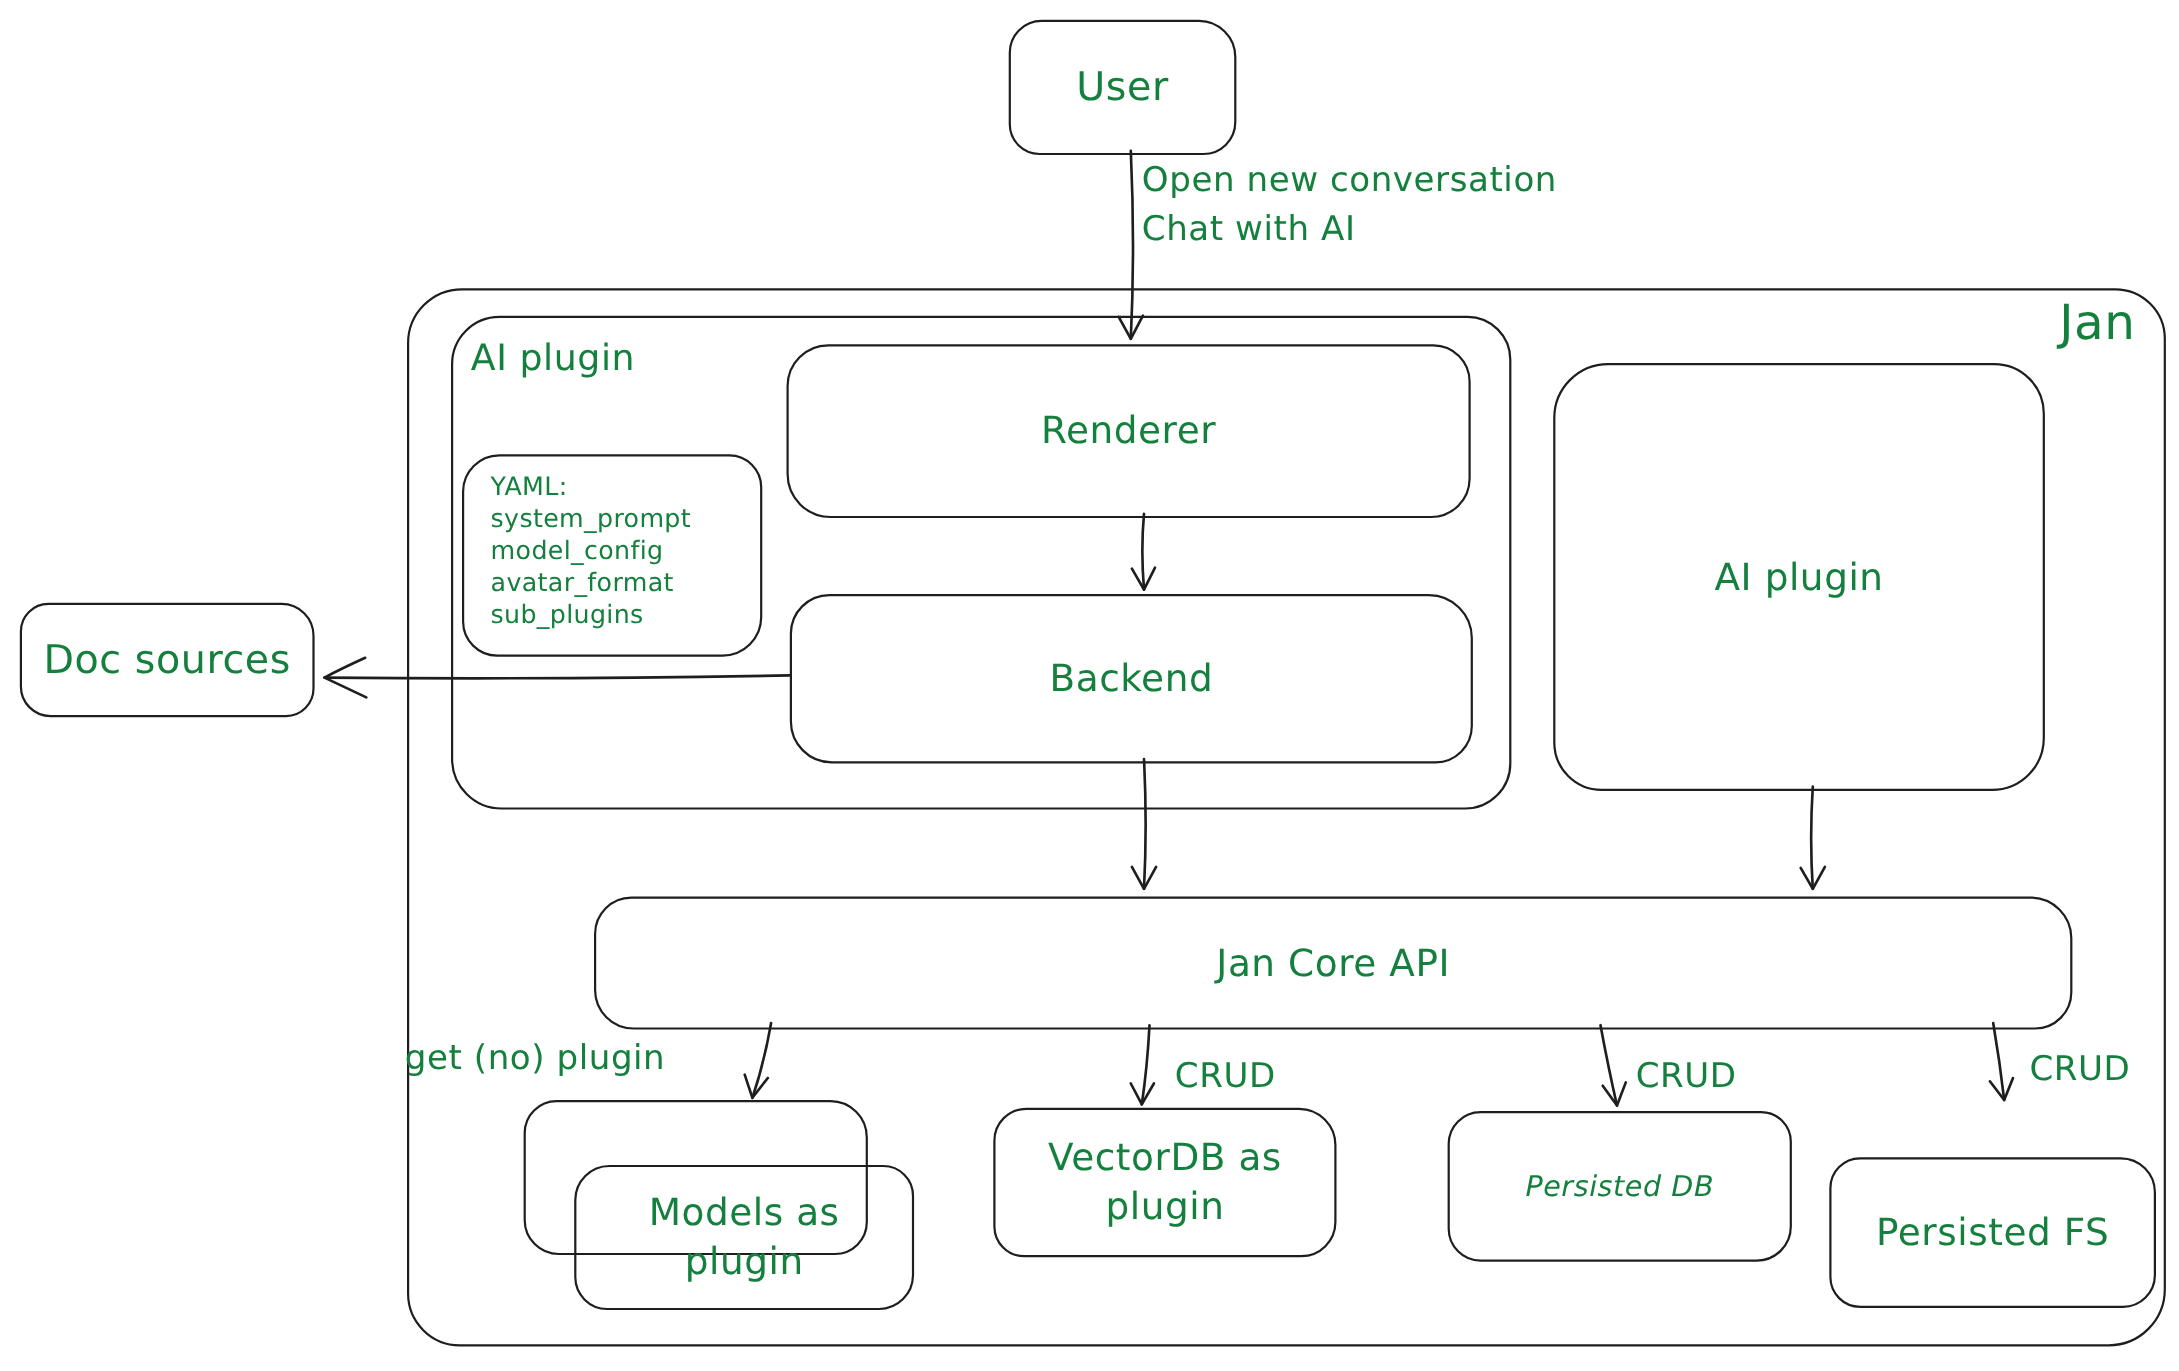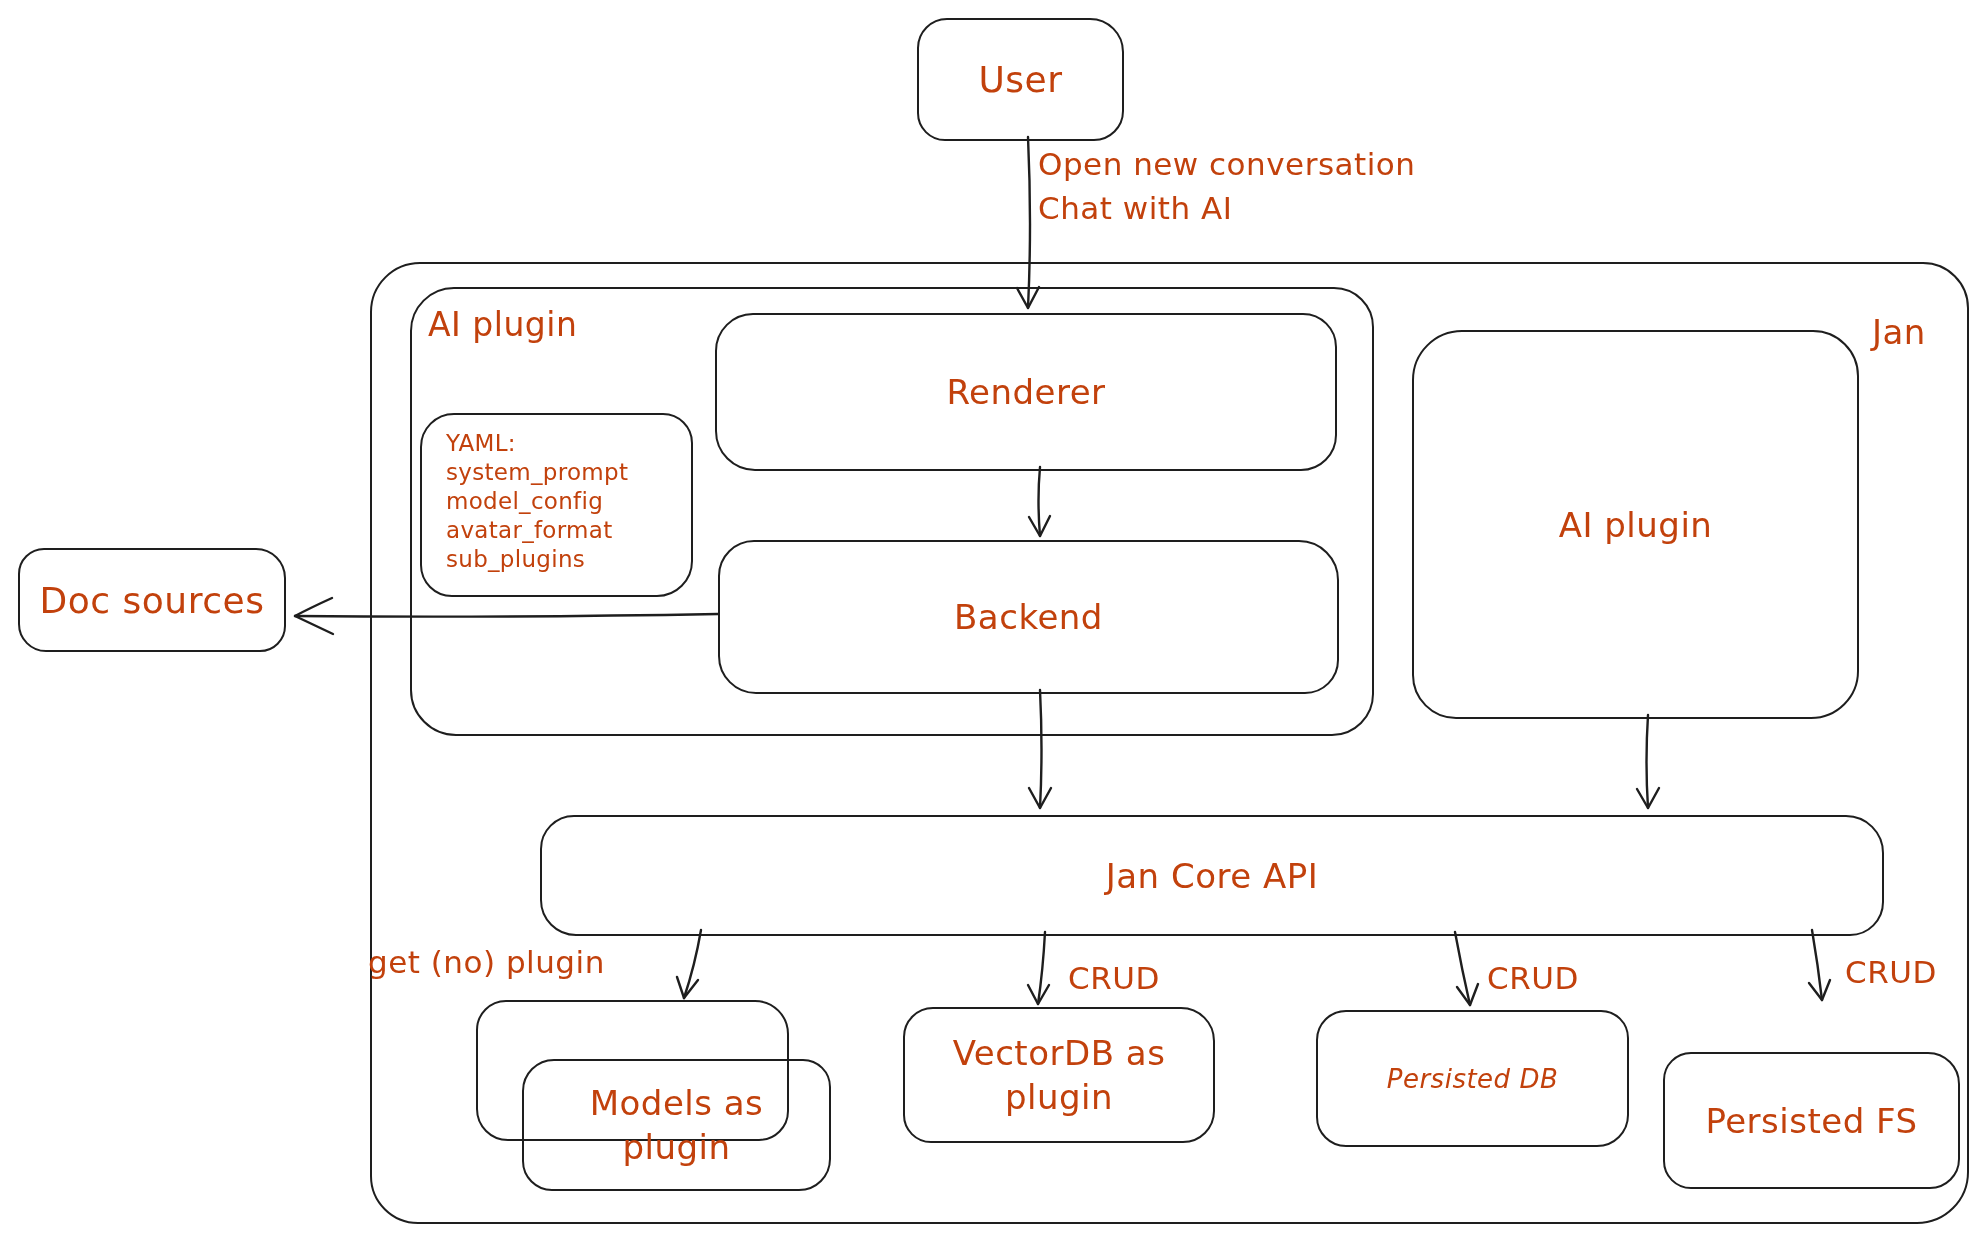--- a/index.html
+++ b/index.html
@@ -1,30 +1,30 @@
 <!DOCTYPE html>
 <html><head>
 <meta charset="utf-8">
 <style>
   html,body{margin:0;padding:0;background:#ffffff;}
   .canvas{
     position:relative;width:1981px;height:1246px;background:#ffffff;
-    font-family:"DejaVu Sans",sans-serif;color:#c2410c;overflow:hidden;
+    font-family:"DejaVu Sans",sans-serif;color:#15803d;overflow:hidden;
   }
   .box{
     position:absolute;border:2.5px solid #1e1e1e;background:transparent;
     display:flex;align-items:center;justify-content:center;text-align:center;
     letter-spacing:0.5px;
   }
   .container{position:absolute;border:2.5px solid #1e1e1e;background:transparent;}
   .lbl{position:absolute;white-space:nowrap;letter-spacing:0.5px;text-align:center;}
 
   #user{left:917px;top:18px;width:203px;height:119px;border-radius:30px 34px 30px 28px;font-size:36px;}
   #jan{left:370px;top:262px;width:1595px;height:958px;border-radius:50px 46px 52px 48px;}
-  #jan-label{left:1872px;top:268px;font-size:34px;margin-top:44px;}
+  #jan-label{left:1872px;top:268px;font-size:44px;}
   #aiplugin-container{left:410px;top:287px;width:960px;height:445px;border-radius:44px 40px 42px 46px;}
   #aiplugin-container-label{left:428px;top:305px;font-size:33px;}
   #renderer{left:715px;top:313px;width:618px;height:154px;border-radius:38px 34px 36px 40px;font-size:34px;}
   #backend{left:718px;top:540px;width:617px;height:150px;border-radius:36px 40px 34px 38px;font-size:34px;}
   #yaml{left:420px;top:413px;width:273px;height:184px;border-radius:34px 30px 36px 32px;
         font-size:23px;line-height:29px;text-align:left;display:block;box-sizing:border-box;
         padding:14px 0 0 24px;letter-spacing:0.3px;}
   #doc-sources{left:18px;top:548px;width:264px;height:100px;border-radius:26px 30px 26px 28px;font-size:36px;}
   #aiplugin-right{left:1412px;top:330px;width:443px;height:385px;border-radius:50px 46px 48px 44px;font-size:34px;}
   #jan-core-api{left:540px;top:815px;width:1340px;height:117px;border-radius:34px 38px 34px 36px;font-size:34px;}

